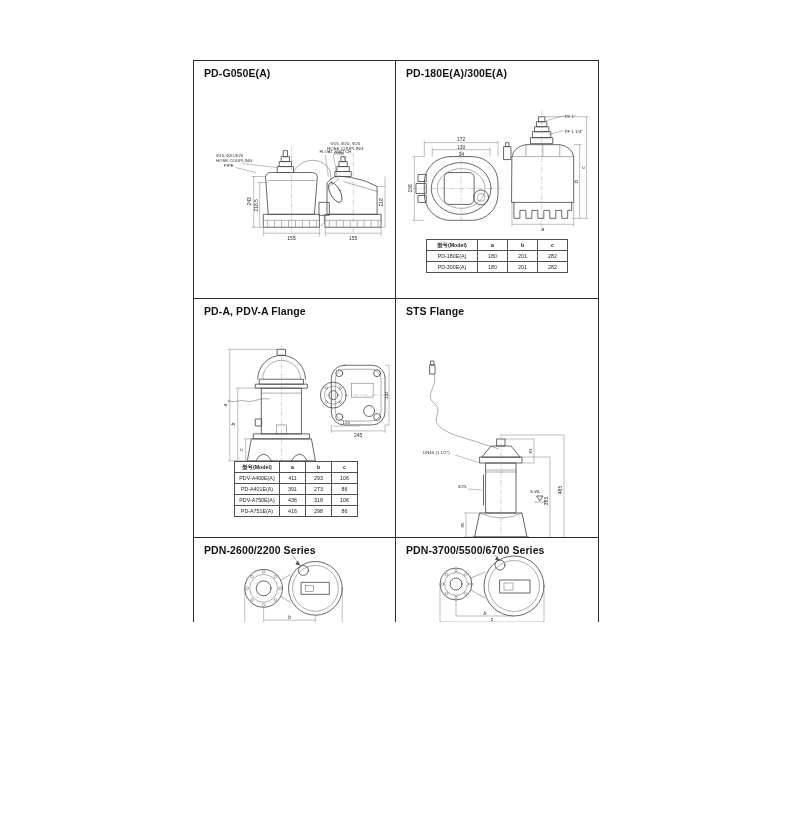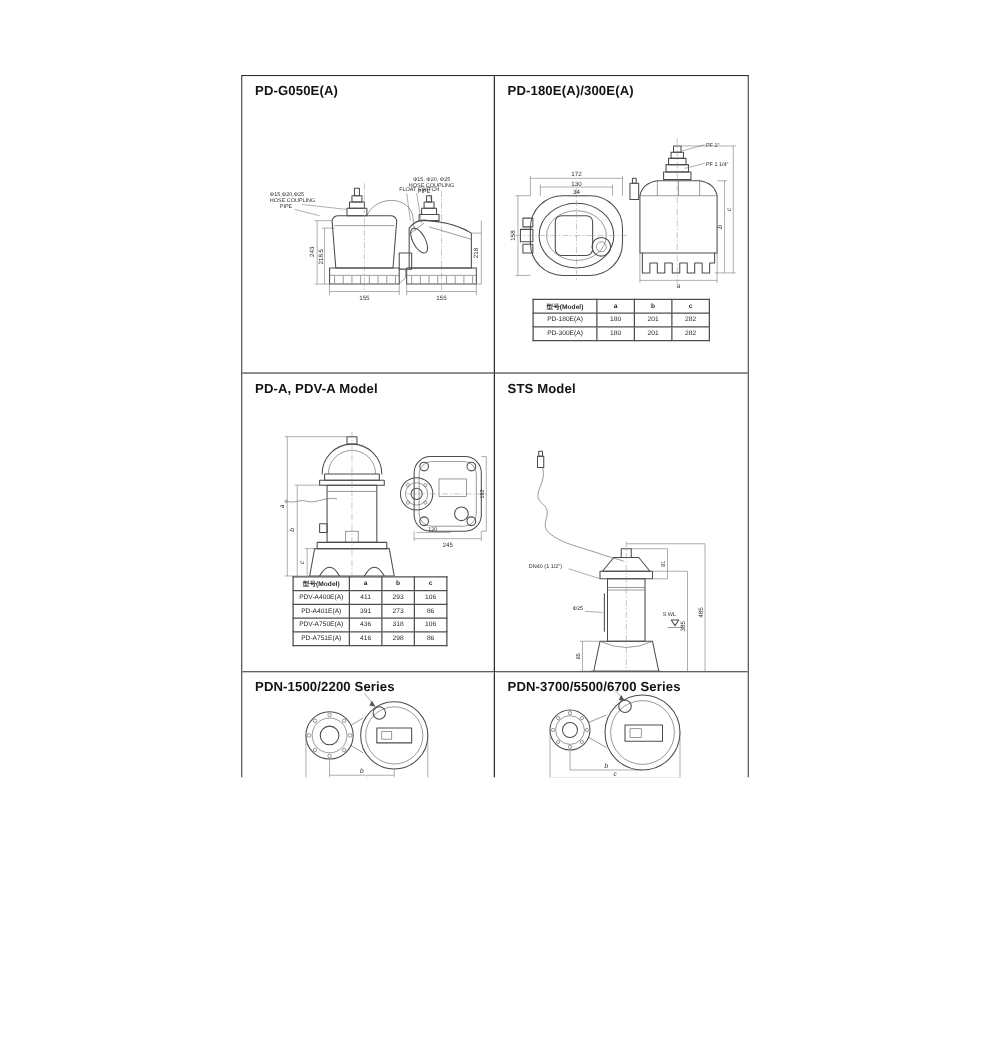--- a/index.html
+++ b/index.html
@@ -184,21 +184,21 @@
               <td>PD-300E(A)</td>
               <td>180</td>
               <td>201</td>
               <td>282</td>
             </tr>
           </tbody>
         </table>
     </section>
 
     <section class="panel">
-      <h3 class="title">PD-A, PDV-A Model</h3>
+      <h3 class="title">PD-A, PDV-A Flange</h3>
       <svg class="dr" viewBox="0 0 202 238">
         <g>
           <rect class="o" x="84" y="50" width="8" height="6"></rect>
           <path class="o" d="M64,80 A24,24 0 0 1 112,80"></path>
           <path class="i" d="M69,80 A19,19 0 0 1 107,80"></path>
           <rect class="o" x="66" y="80" width="44" height="5"></rect>
           <rect class="o" x="62" y="85" width="52" height="4"></rect>
           <rect class="o" x="68" y="89" width="40" height="46"></rect>
           <line class="i" x1="68" y1="94" x2="108" y2="94"></line>
           <path class="i" d="M76,100 C66,98 60,104 52,102 C46,100 42,104 36,102"></path>
@@ -280,21 +280,21 @@
               <td>PD-A751E(A)</td>
               <td>416</td>
               <td>298</td>
               <td>86</td>
             </tr>
           </tbody>
         </table>
     </section>
 
     <section class="panel">
-      <h3 class="title">STS Model</h3>
+      <h3 class="title">STS Flange</h3>
       <svg class="dr" viewBox="0 0 202 238">
         <g>
           <rect class="o" x="34" y="66" width="5" height="9"></rect>
           <rect class="o" x="35" y="62" width="3" height="4"></rect>
           <path class="i" d="M38,75 C42,88 28,96 38,104 C48,112 34,120 44,128 C54,136 66,138 84,144 C92,147 98,148 103,150"></path>
         </g>
         <g>
           <rect class="o" x="101" y="140" width="8" height="7"></rect>
           <path class="o" d="M86,158 L95,147 L115,147 L124,158 Z"></path>
           <rect class="o" x="84" y="158" width="42" height="6"></rect>
@@ -329,21 +329,21 @@
           <line class="dl" x1="70" y1="214" x2="70" y2="238"></line>
           <text class="s" transform="translate(68,226) rotate(-90)" text-anchor="middle">85</text>
           <path class="dl" d="M77,246 L77,254 M133,246 L133,254"></path>
           <line class="dl" x1="77" y1="252" x2="133" y2="252"></line>
           <text class="d" x="105" y="258.5" text-anchor="middle">244</text>
         </g>
       </svg>
     </section>
 
     <section class="panel">
-      <h3 class="title">PDN-1500/2200 Series</h3>
+      <h3 class="title">PDN-2600/2200 Series</h3>
       <svg class="dr" viewBox="0 0 202 238">
         <g>
           <circle class="o" cx="70" cy="50" r="19"></circle>
           <circle class="i" cx="70" cy="50" r="14"></circle>
           <circle class="o" cx="70" cy="50" r="7.5"></circle>
           <circle class="i" cx="86.5" cy="50" r="1.4"></circle>
             <circle class="i" cx="53.5" cy="50" r="1.4"></circle>
           <circle class="i" cx="70" cy="66.5" r="1.4"></circle>
             <circle class="i" cx="70" cy="33.5" r="1.4"></circle>
           <circle class="i" cx="81.7" cy="61.7" r="1.4"></circle>

